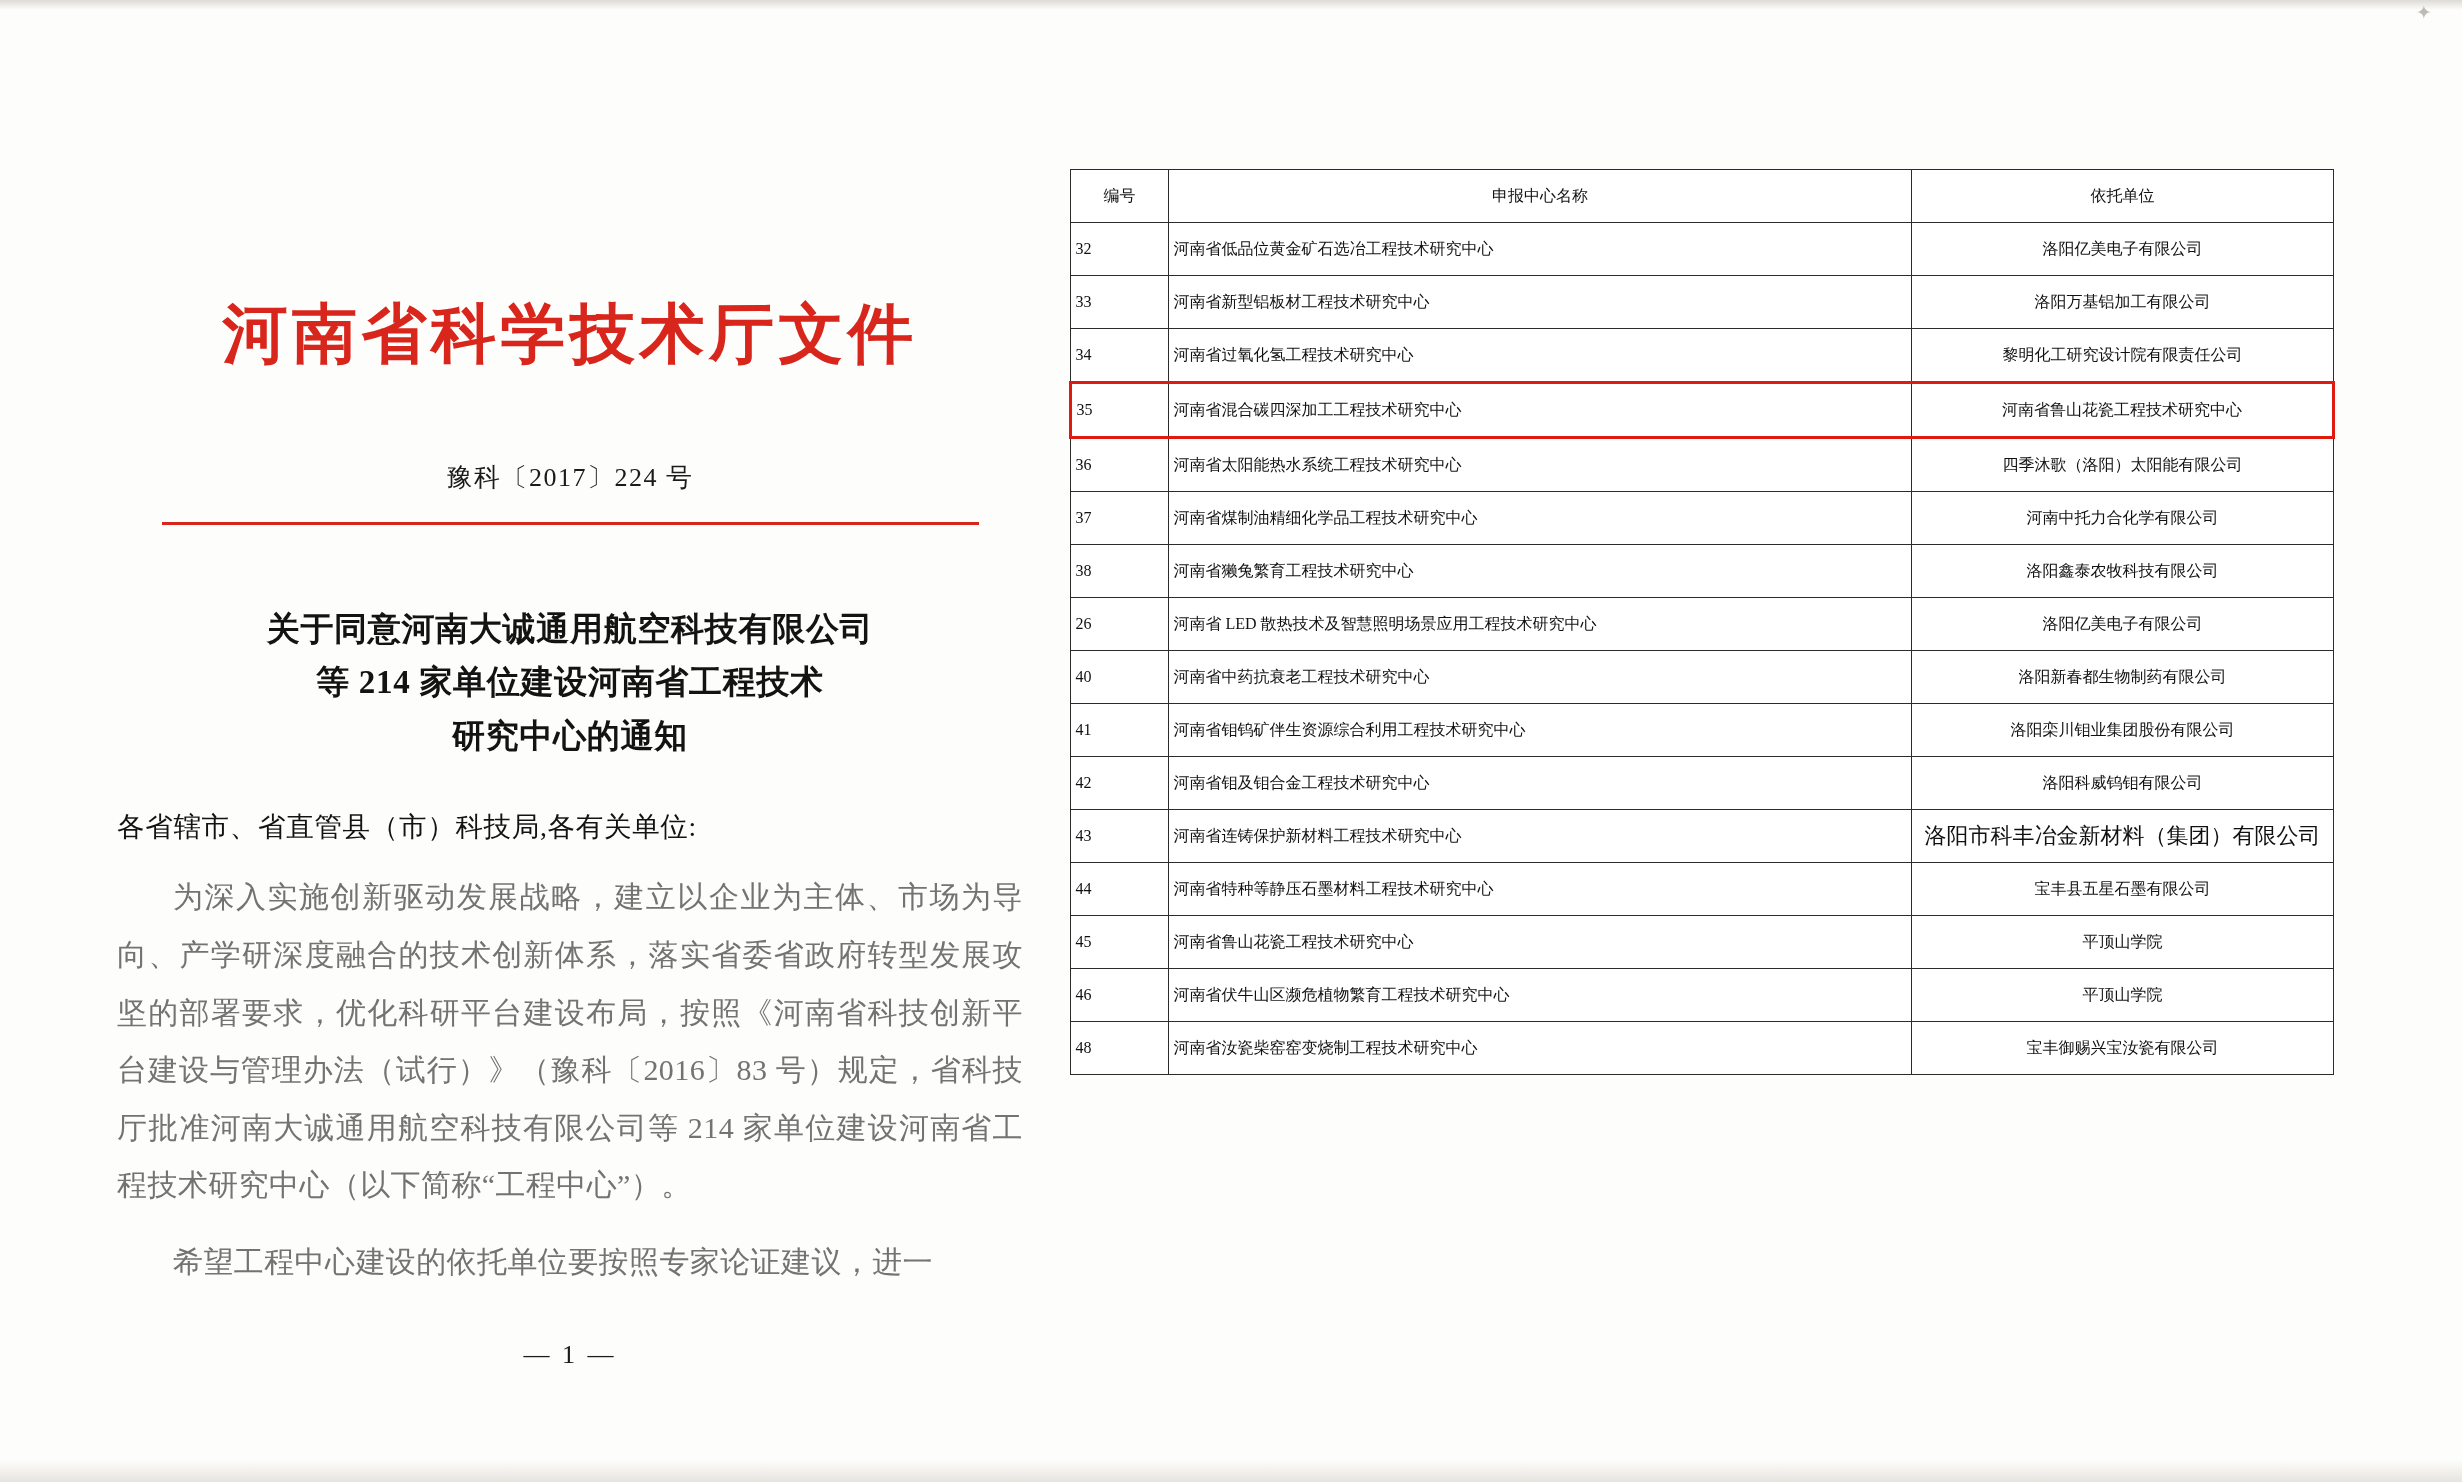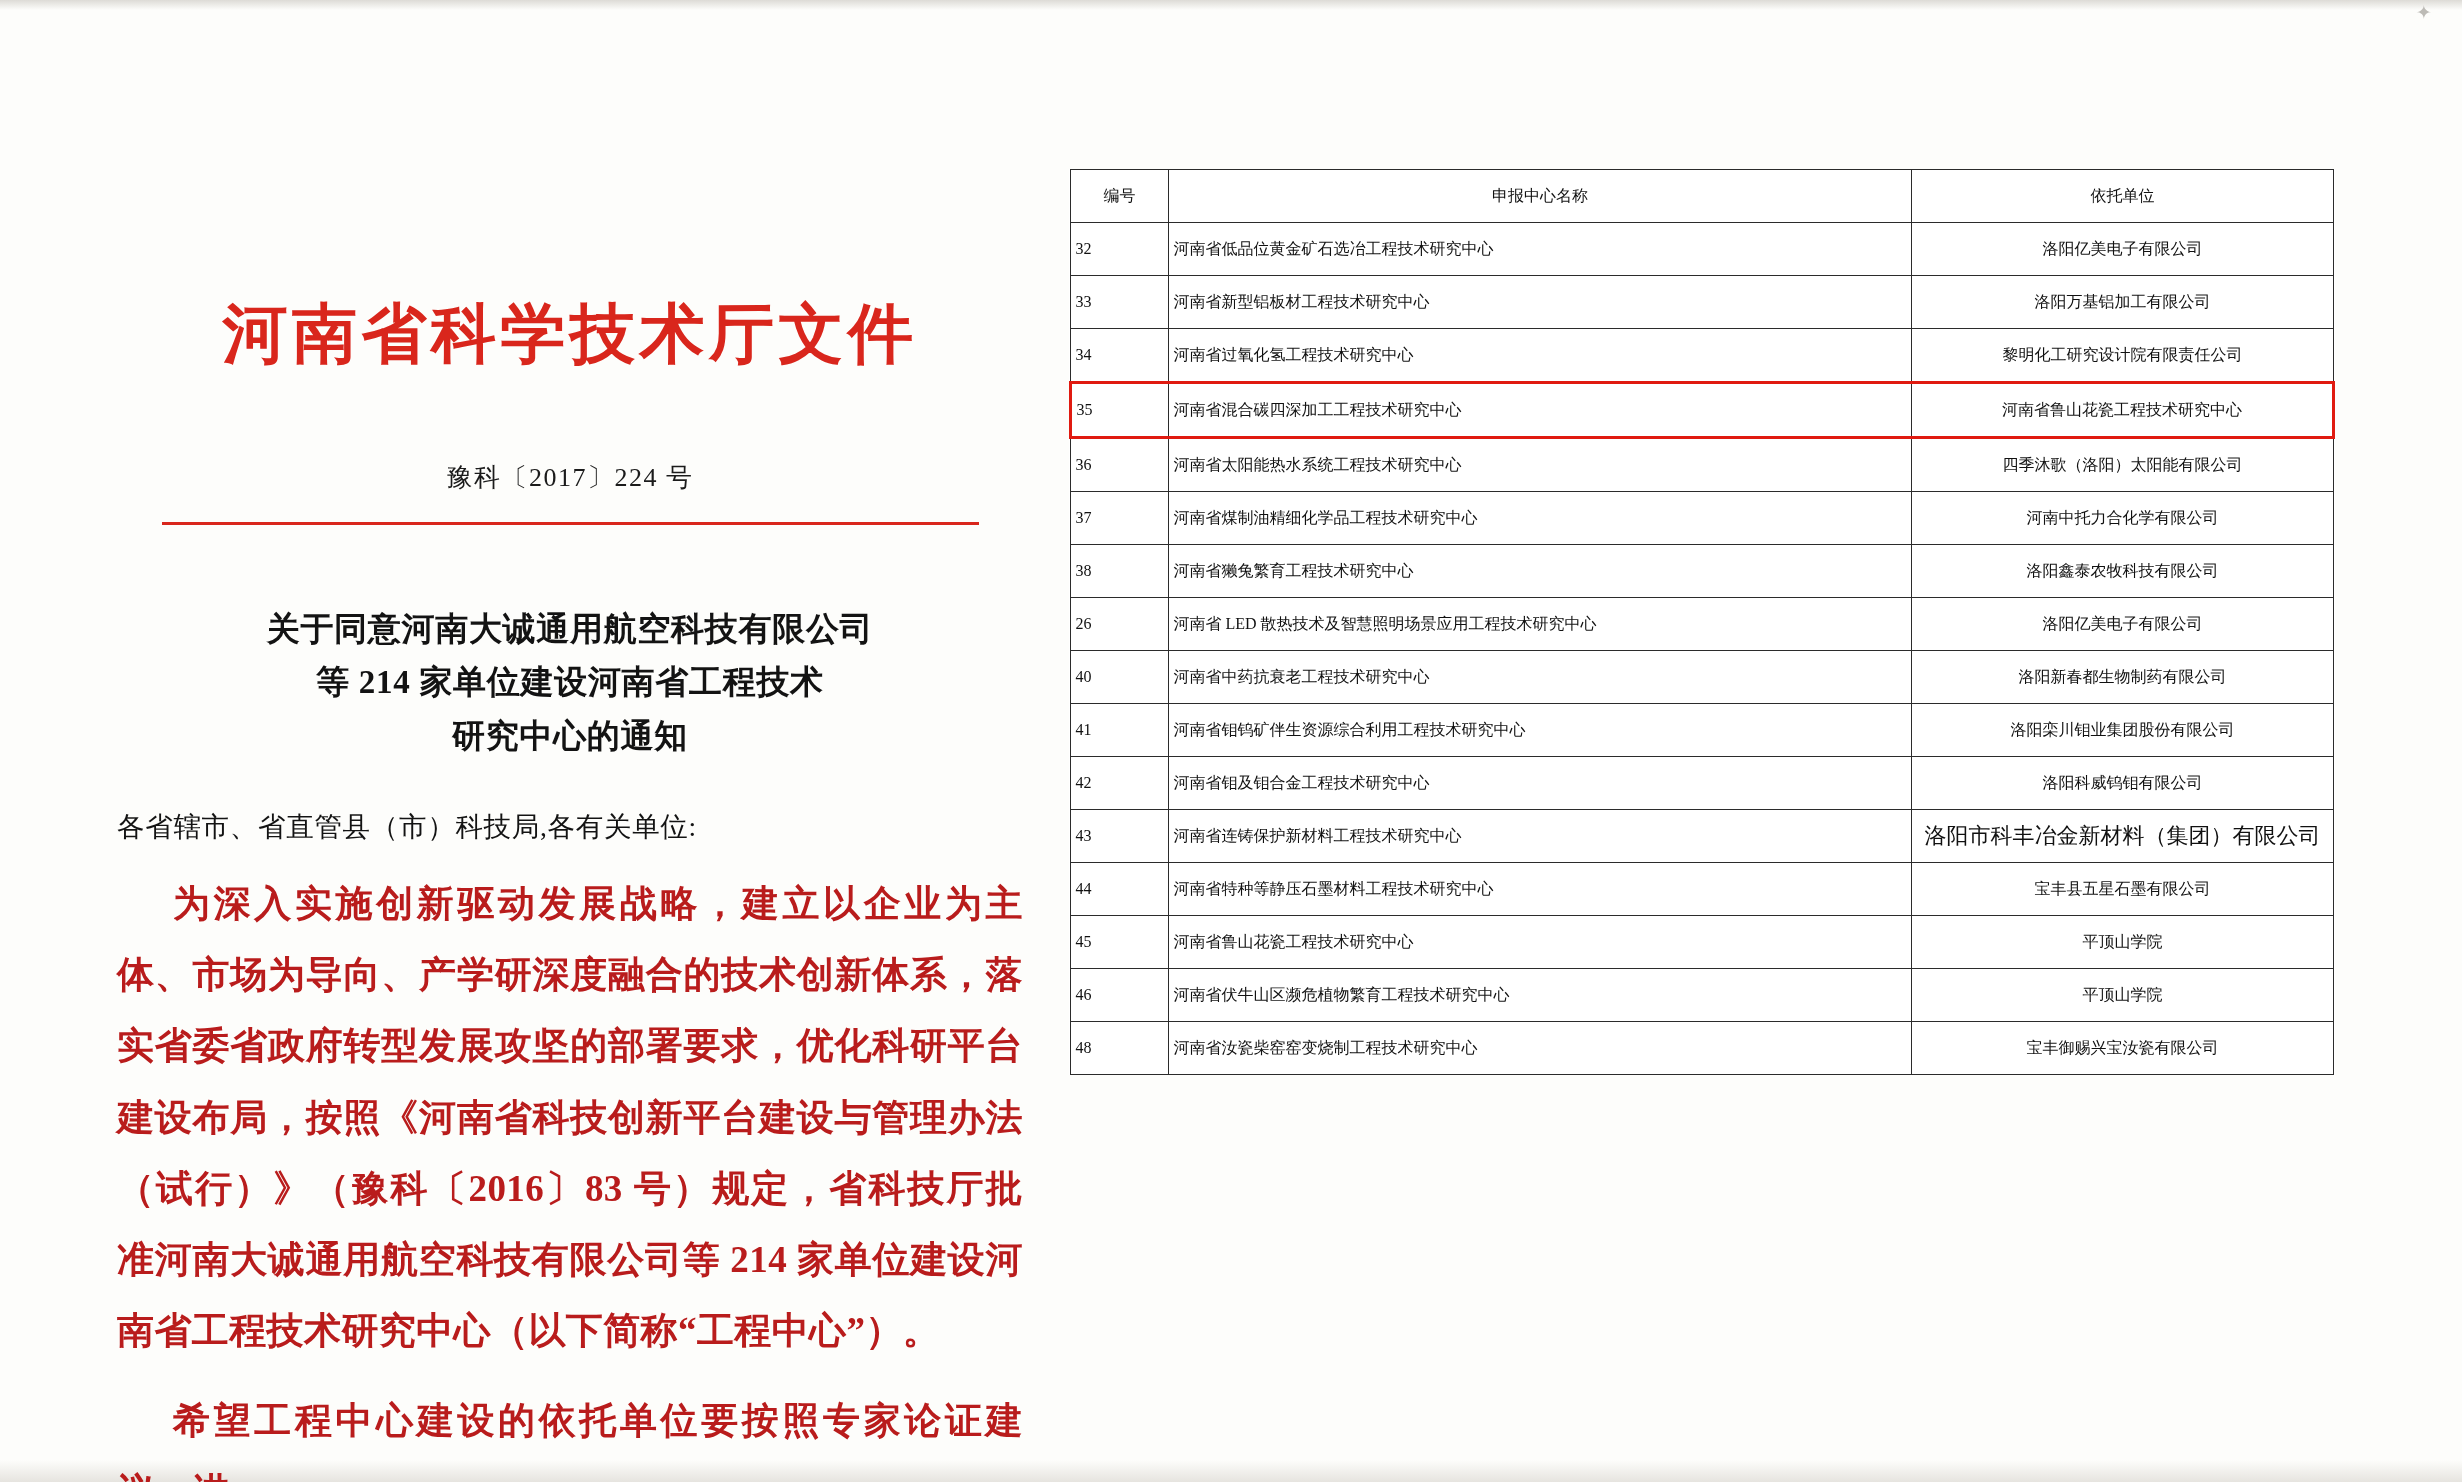--- a/index.html
+++ b/index.html
@@ -94,28 +94,27 @@
   .doc-salutation {
     margin-top: 42px;
     font-size: 27.5px;
     color: #131313;
     letter-spacing: 0.7px;
     line-height: 1.6;
   }
 
   .doc-para {
     margin-top: 19.3px;
-    font-size: 37px;
-    color: #b91c1c;
+    font-size: 30px;
+    color: #737373;
     line-height: 1.92;
     text-align: justify;
     text-justify: inter-ideograph;
     text-indent: 56px;
     letter-spacing: 0.4px;
-    font-weight: bold;
   }
 
   .page-num {
     margin-top: 49px;
     text-align: center;
     font-size: 26px;
     color: #1b1b1b;
     letter-spacing: 3px;
   }
 

